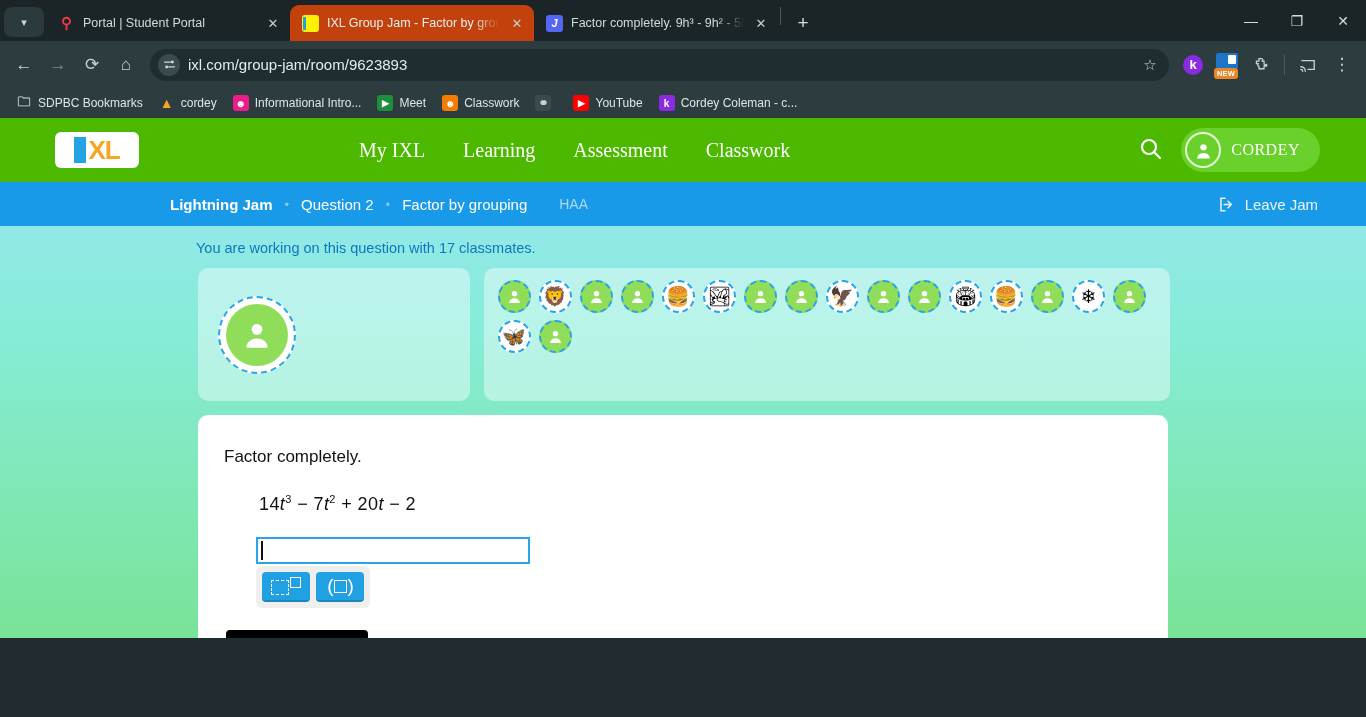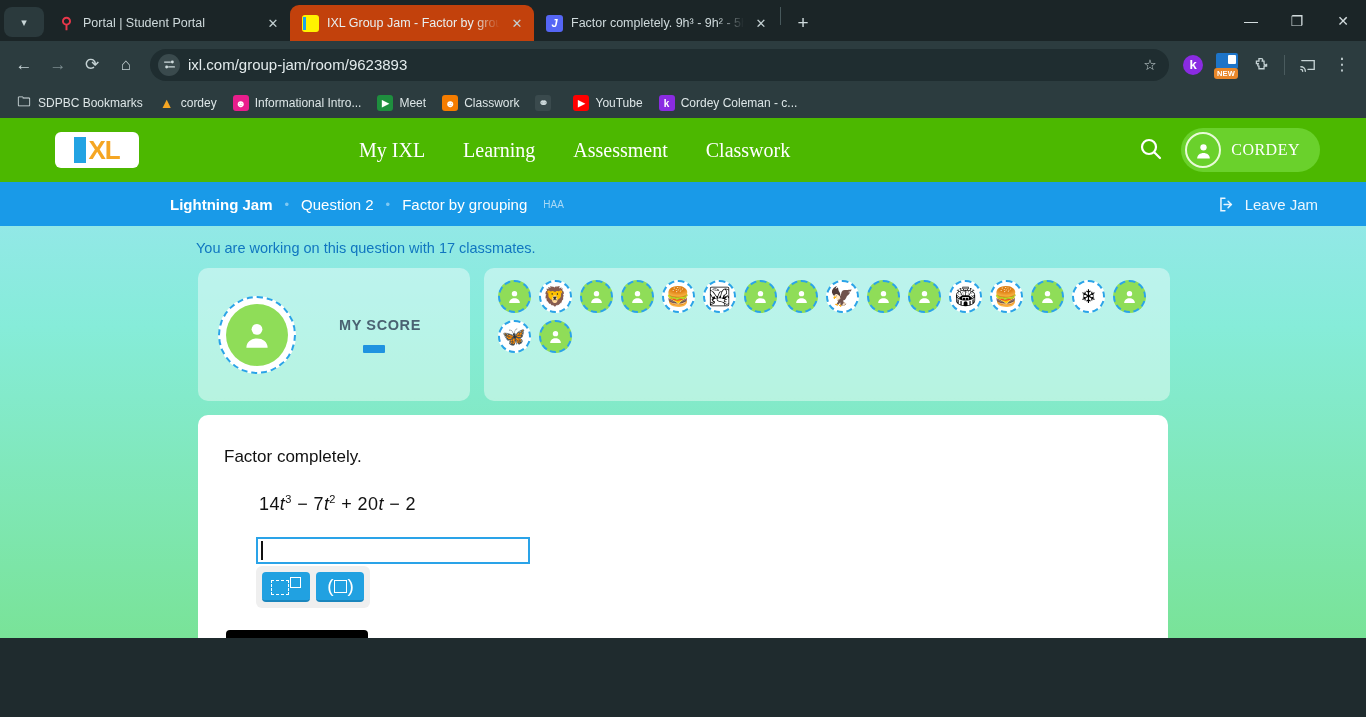--- a/index.html
+++ b/index.html
@@ -125,21 +125,21 @@
 
   .jam-bar {
     height: 44px; background: #199ae8; display:flex; align-items:center;
     padding: 0 22px; position: relative;
   }
   .jam-inner { display:flex; align-items:center; gap: 12px; margin-left: 148px; }
   .jam-title { color:#fff; font-size:15px; font-weight:bold; }
   .jam-dot { color:#7fc8f2; font-size: 13px; }
   .jam-q { color:#fff; font-size:15px; }
   .jam-skill { color:#fff; font-size:15px; }
-  .jam-code { color:#a9d9f5; font-size:10px; margin-left: 4px; }
+  .jam-code { color:#a9d9f5; font-size:14px; margin-left: 20px; }
   .leave-jam { position:absolute; right: 48px; display:flex; align-items:center; gap:9px; color:#eaf6fe; font-size:15px; cursor:pointer; }
 
   .content { padding: 0; }
   .classmates-note {
     color: #1076c0; font-size: 14.5px; margin: 14px 0 0 196px;
   }
 
   .top-row { display: flex; gap: 14px; margin: 12px 0 0 198px; }
   .score-card {
     width: 272px; height: 133px; background: rgba(255,255,255,.42);
@@ -384,24 +384,20 @@
     <div class="top-row">
       <div class="score-card">
         <div class="avatar-big">
           <div class="avatar-big-inner">
             <svg width="34" height="34" viewBox="0 0 24 24" fill="#fff">
               <circle cx="12" cy="8" r="3.8"></circle>
                 <path d="M4.5 21c0-4.2 3.4-6.6 7.5-6.6s7.5 2.4 7.5 6.6z"></path>
             </svg>
           </div>
         </div>
-        <div>
-          <div class="score-label">MY SCORE</div>
-          <div class="score-dash"></div>
-        </div>
       </div>
 
       <div class="class-card">
         <div class="mini-ava person">
             <svg width="17" height="17" viewBox="0 0 24 24" fill="#fff">
               <circle cx="12" cy="8" r="3.8"></circle>
               <path d="M4.5 21c0-4.2 3.4-6.6 7.5-6.6s7.5 2.4 7.5 6.6z"></path>
             </svg>
           </div>
         <div class="mini-ava">

